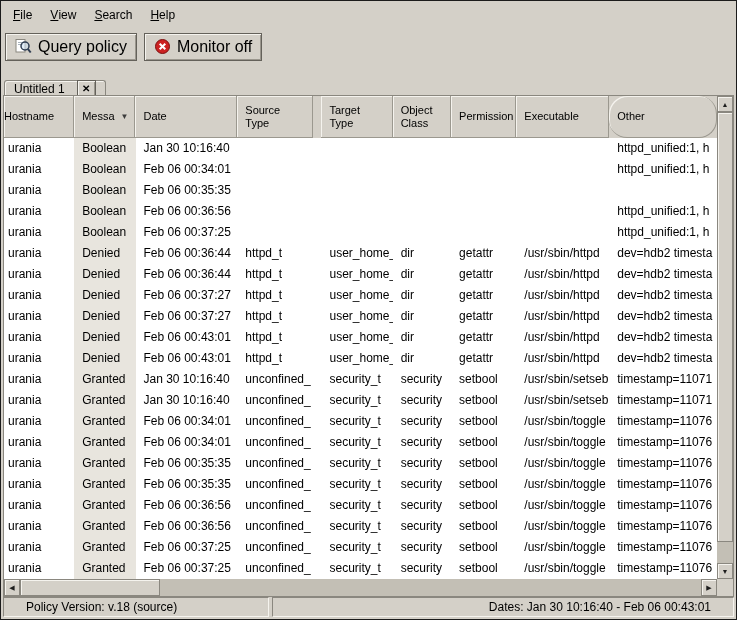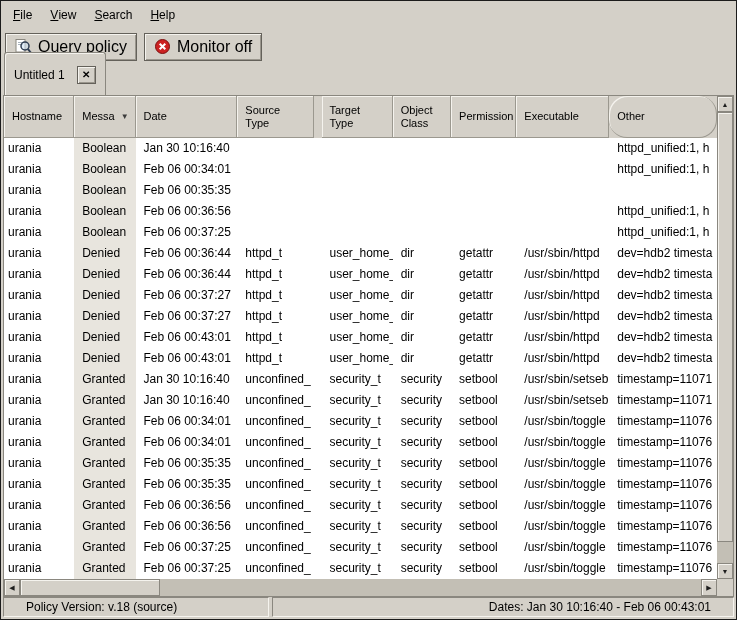--- a/index.html
+++ b/index.html
@@ -19,39 +19,39 @@
   .toolbar { position:absolute; top:27px; left:0; right:0; height:37px;
              display:flex; align-items:center; gap:7px; padding:0 4px; }
   .tbtn { height:28px; display:flex; align-items:center; gap:6px; padding:0 9px;
           background:#d4d0c8; border:1px solid #64615a; font-size:16px; color:#000;
           box-shadow: inset 1px 1px 0 #f5f3ee, inset -1px -1px 0 #9a968d; cursor:default; }
   .tbtn svg { display:block; }
 
   
   .tabbar { position:absolute; top:64px; left:0; right:0; height:31px;
             display:flex; align-items:flex-end; padding-left:3px; }
-  .tab { height:44px; display:flex; align-items:center; gap:12px; padding:0 9px;
+  .tab { height:16px; display:flex; align-items:center; gap:12px; padding:0 9px;
          background:#d4d0c8; border:1px solid #8a877f; border-bottom:none;
          border-radius:3px 3px 0 0; box-shadow: inset 1px 1px 0 #f5f3ee; font-size:12px; }
   .tab-close { width:19px; height:18px; display:flex; align-items:center; justify-content:center;
                font-size:10px; font-weight:bold; background:#d4d0c8; border:1px solid #64615a;
                box-shadow: inset 1px 1px 0 #f5f3ee, inset -1px -1px 0 #9a968d; cursor:default; }
 
   
   .table-frame { position:absolute; top:95px; left:3px; width:729px; height:500px;
                  box-shadow: 0 0 0 1px #8a877f; background:#fff; }
   .table-main { position:absolute; left:0; top:0; width:713px; height:483px; overflow:hidden; background:#fff; }
 
   .header-row { display:flex; height:42px; background:#d4d0c8; }
   .hcell { height:42px; display:flex; align-items:center; padding-left:8px;
            font-size:11px; color:#000; line-height:13px;
            border-right:1px solid #9b988f; border-bottom:1px solid #9b988f;
            box-shadow: inset 1px 1px 0 #f5f3ee; background:#d4d0c8; overflow:hidden; cursor:default; }
   .hcell span.hlabel { white-space:pre-line; }
-  .hcell.c0 { padding-left:8px; }
+  .hcell.c0 { padding-left:0; }
   .sortarrow { margin-left:6px; font-size:8px; color:#3c3c3c; }
 
   .tbody { background:#fff; }
   .trow { display:flex; height:21px; }
   .tcell { height:21px; line-height:21px; font-size:12px; color:#000;
            padding-left:8px; overflow:hidden; white-space:nowrap; background:#fff; }
   .tcell.c0 { padding-left:4px; }
   .sortcell { background:#e8e5de; }
 
   .c0{width:71px;} .c1{width:62px;} .c2{width:103px;} .c3{width:77px;} .c4{width:72px;margin-left:8px;}

